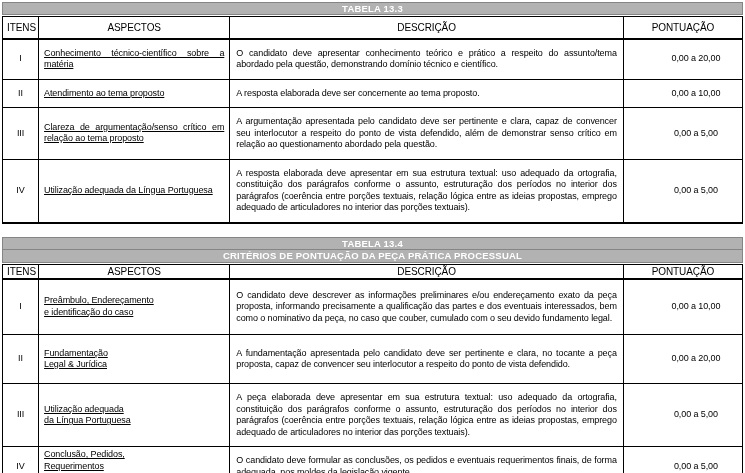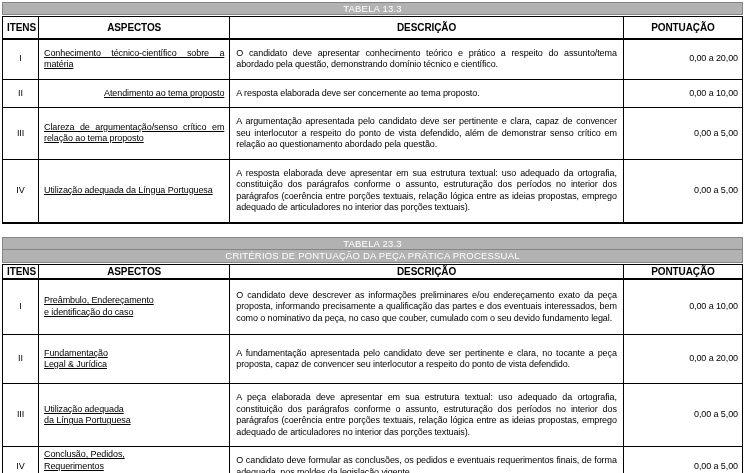--- a/index.html
+++ b/index.html
@@ -15,21 +15,21 @@
     font-family:"Liberation Sans",sans-serif;
     color:#000;
   }
   .page{padding:2px;}
   .table-block{width:741px;}
   .table-block.second{margin-top:13px;}
   .bar{
     background:var(--bar_bg);
     border:1px solid var(--bar_border);
     color:var(--bar_text);
-    font-weight:normal;
+    font-weight:bold;
     text-align:center;
     font-size:9.5px;
     line-height:11px;
     height:13px;
     letter-spacing:.2px;
   }
   .bar + .bar{border-top:none;}
   table{
     width:100%;
     border-collapse:collapse;
@@ -39,34 +39,34 @@
     border-bottom-width:2px;
   }
   th,td{
     border:1px solid var(--line);
     padding:1px 4px;
     vertical-align:middle;
     overflow:hidden;
   }
   thead th{
     font-size:10px;
-    font-weight:bold;
+    font-weight:normal;
     text-align:center;
     border-bottom-width:2px;
     letter-spacing:-.1px;
     margin-left:40px;
   }
   td{font-size:9px;line-height:11.5px;letter-spacing:-.1px;}
   .item{text-align:center;}
   .aspect{padding:1px 5px;text-decoration:underline;}
   .just{text-align:justify;}
-  .center{text-align:right;}
+  .center{text-align:left;}
   .pre{white-space:pre-line;text-align:left;}
   .desc{text-align:justify;padding:8px 6px;}
-  .score{text-align:right;padding-left:30px;}
+  .score{text-align:center;padding-left:30px;}
   .total-row td{
     font-weight:bold;
     text-align:center;
     font-size:9.5px;
     letter-spacing:-.1px;
   }
 </style>
 </head>
 <body>
 
@@ -112,21 +112,21 @@
           <td class="item">IV</td>
           <td class="aspect just">Utilização adequada da Língua Portuguesa</td>
           <td class="desc">A resposta elaborada deve apresentar em sua estrutura textual: uso adequado da ortografia, constituição dos parágrafos conforme o assunto, estruturação dos períodos no interior dos parágrafos (coerência entre porções textuais, relação lógica entre as ideias propostas, emprego adequado de articuladores no interior das porções textuais).</td>
           <td class="score">0,00 a 5,00</td>
         </tr>
       </tbody>
     </table>
   </div>
 
   <div class="table-block second">
-    <div class="bar">TABELA 23.3</div>
+    <div class="bar">TABELA 13.4</div>
     <div class="bar">CRITÉRIOS DE PONTUAÇÃO DA PEÇA PRÁTICA PROCESSUAL</div>
     <table>
       <colgroup>
         <col style="width:36px">
           <col style="width:191px">
           <col style="width:393px">
           <col style="width:119px">
       </colgroup>
       <thead>
         <tr style="height:13px">

